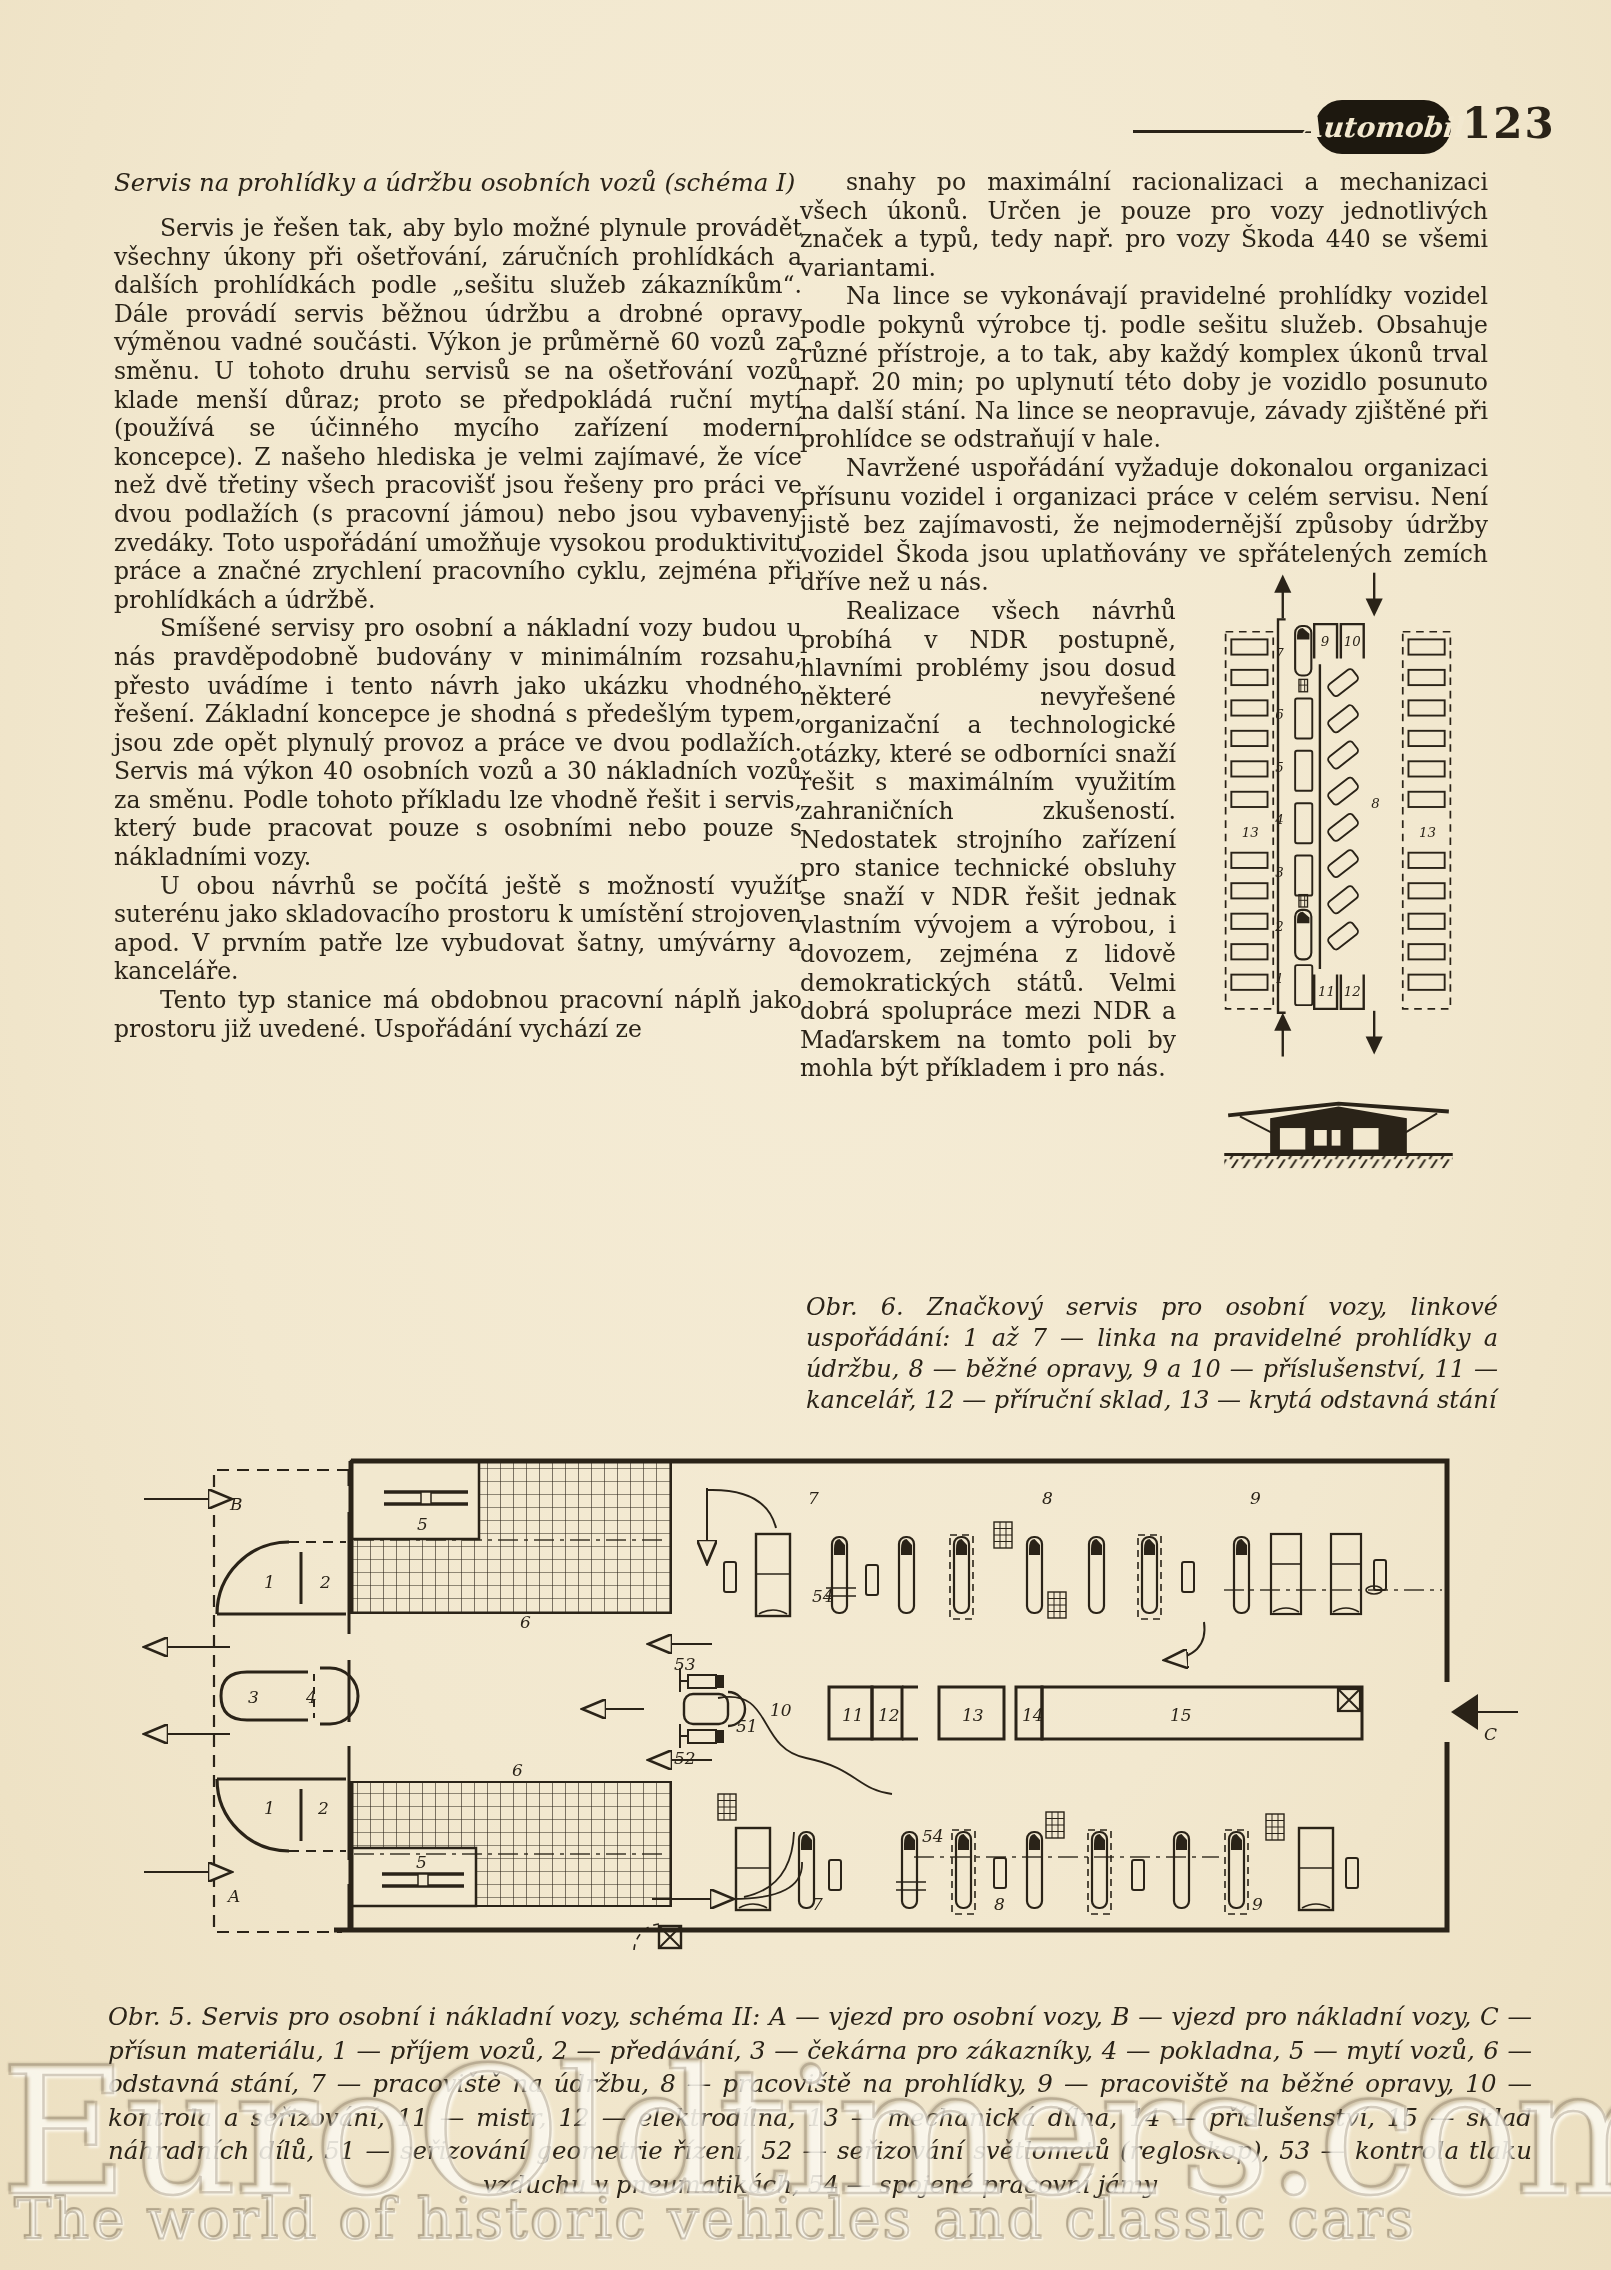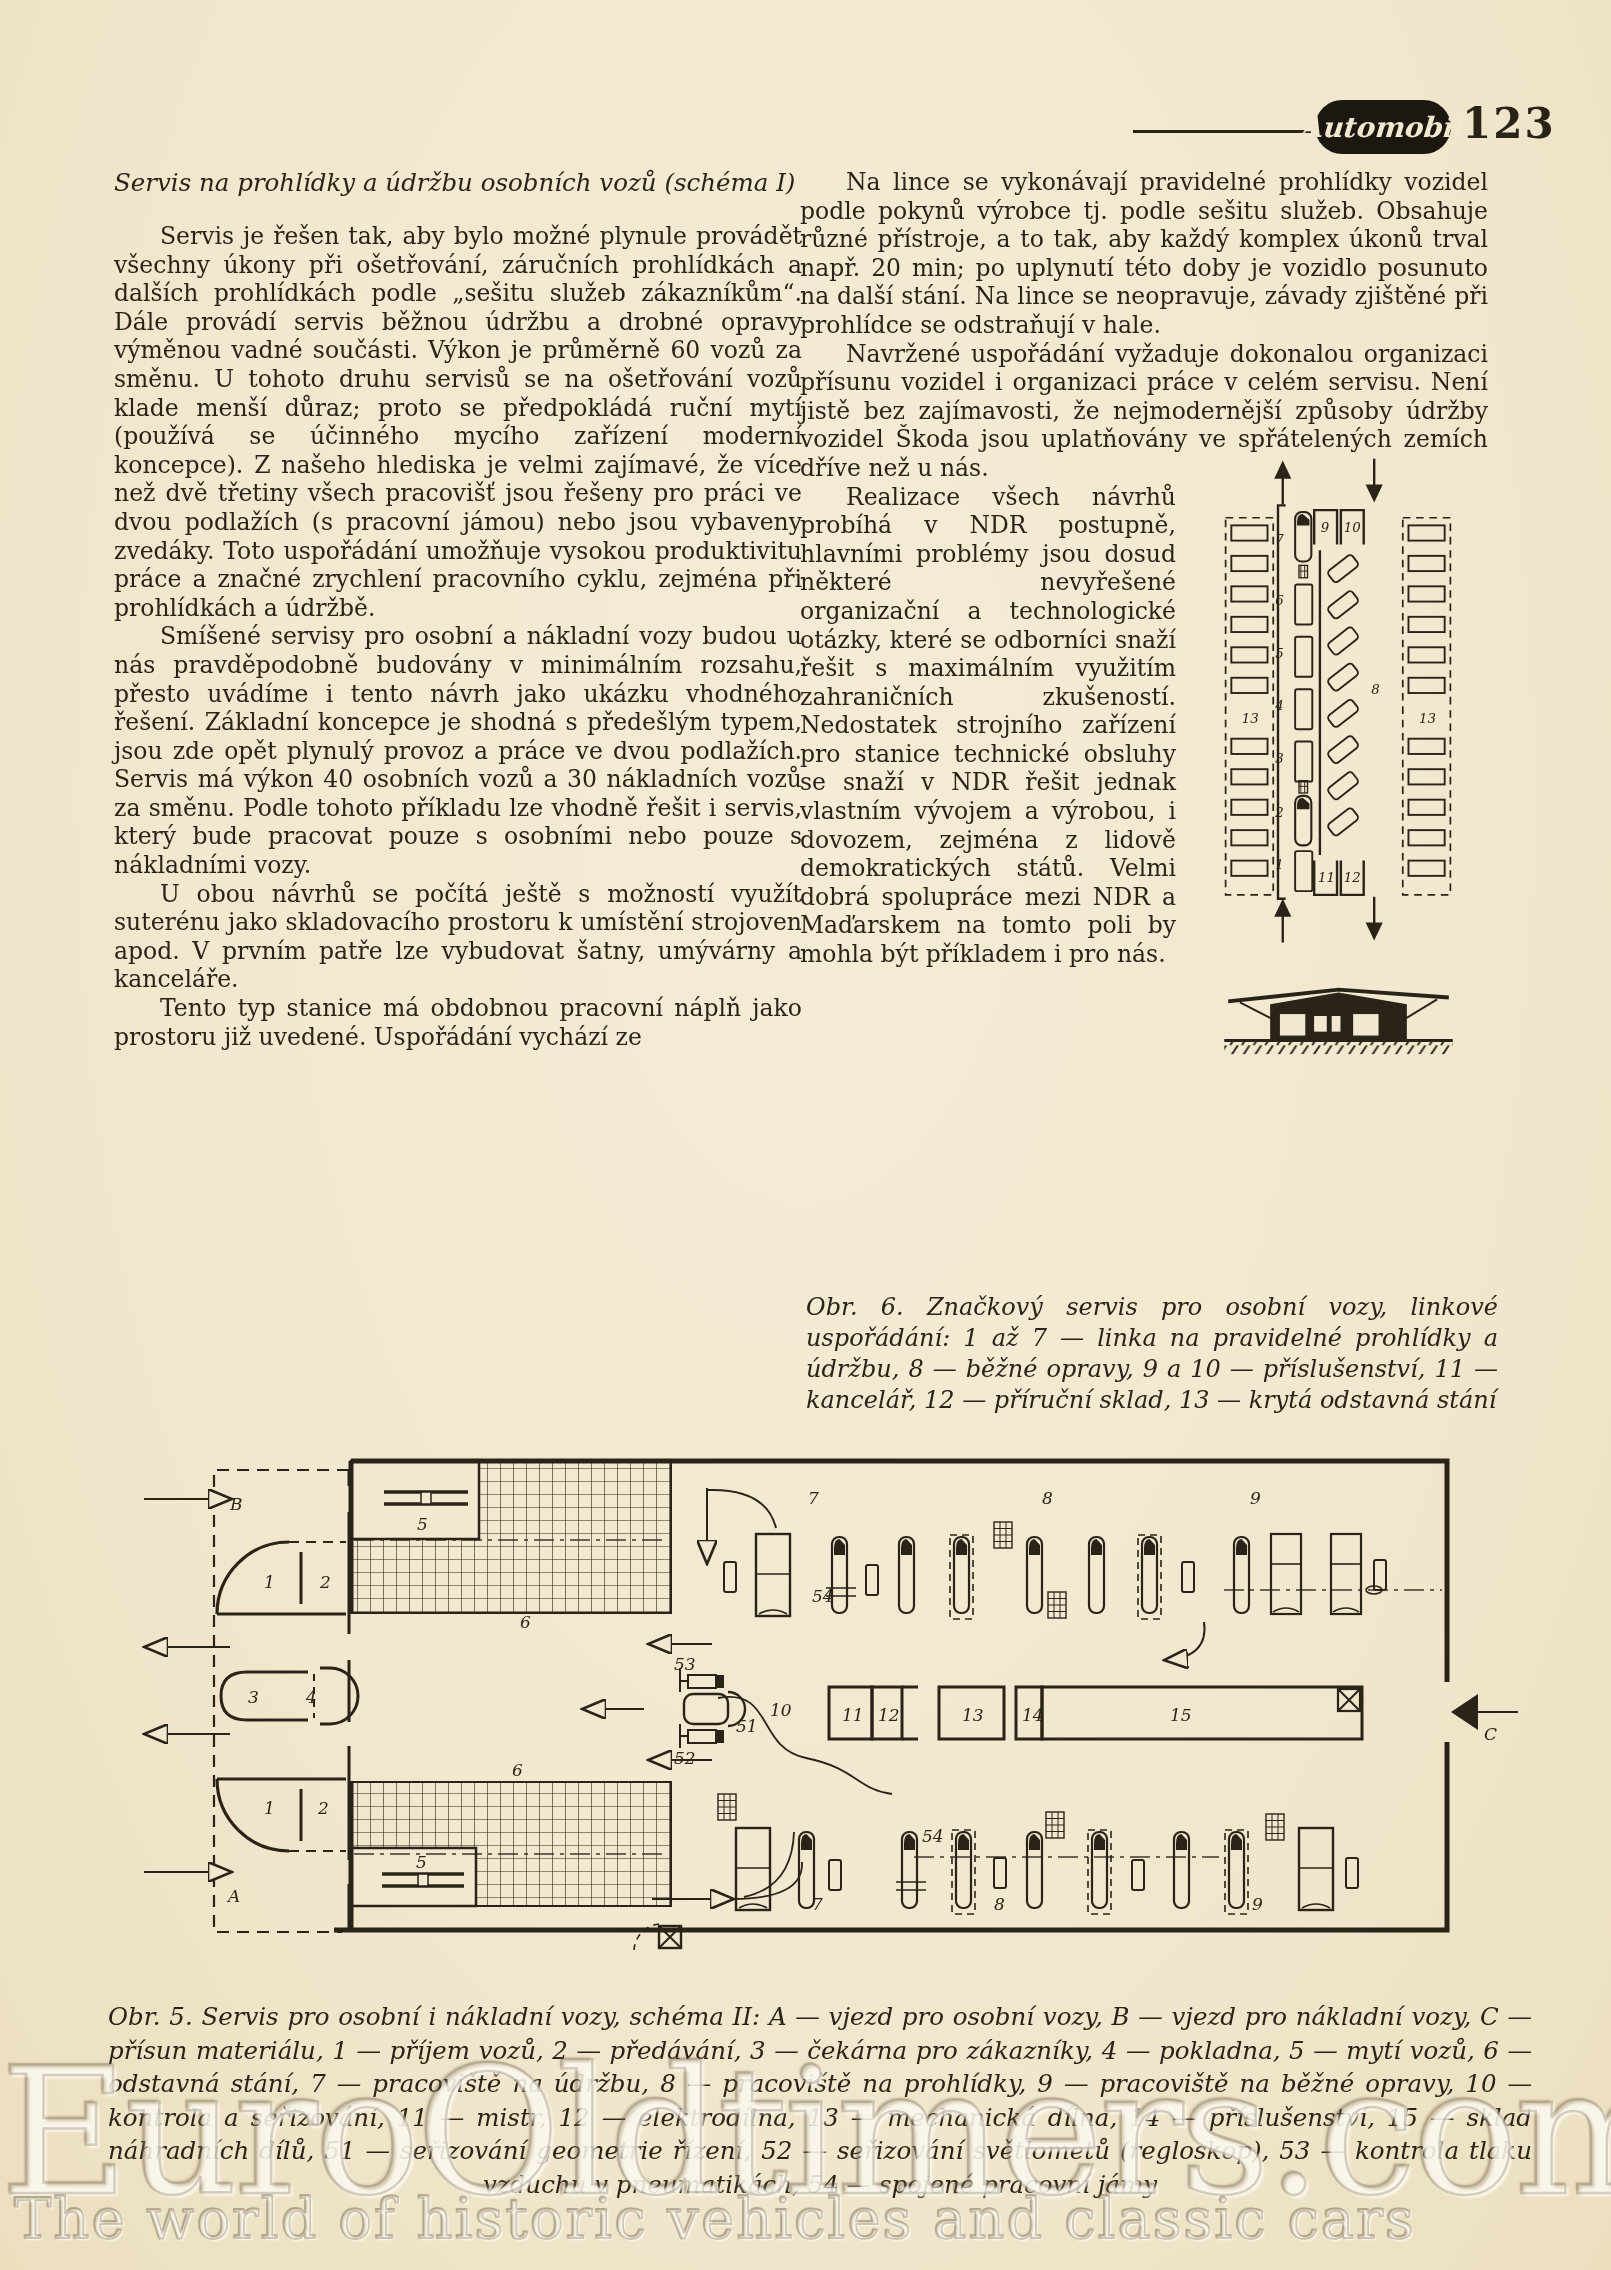--- a/index.html
+++ b/index.html
@@ -16,21 +16,21 @@
   .logo-pill span{
     color:#f2e8cf;font-style:italic;font-weight:bold;font-size:28px;letter-spacing:0px;
     transform:skewX(-6deg);
   }
   .page-num{position:absolute;left:1462px;top:99px;font-size:42px;font-weight:bold;letter-spacing:2px;text-align:right;}
   .col{position:absolute;top:168px;width:688px;}
   .col-left{left:114px;}
   .col-right{left:800px;}
   .col p{font-size:23.5px;line-height:28.6px;text-align:justify;text-indent:46px;margin:0;}
   .head{font-style:italic;font-weight:normal;font-size:24.5px;line-height:30px;margin:0;text-align:left;}
-  .h1{margin-bottom:24px;}
+  .h1{margin-bottom:16px;}
   .h2{margin:30px 0 24px 0;}
   .h3{margin:30px 0 24px 0;}
   .fig6wrap{float:right;width:300px;margin:-30px 0 0 12px;text-align:center;}
   .fig6wrap svg{display:block;margin:0 auto;}
   .fig6wrap .elev{margin-top:22px;}
   .caption6{
     position:absolute;left:800px;top:1286px;width:692px;
     font-style:italic;font-size:24px;line-height:31px;text-align:justify;margin:6px;
   }
   .fig5{position:absolute;left:84px;top:1442px;}
@@ -70,20 +70,21 @@
 
 <div class="col col-left">
   <h3 class="head h1">Servis na prohlídky a údržbu osobních vozů (schéma I)</h3>
   <p>Servis je řešen tak, aby bylo možné plynule provádět všechny úkony při ošetřování, záručních prohlídkách a dalších prohlídkách podle „sešitu služeb zákazníkům“. Dále provádí servis běžnou údržbu a drobné opravy výměnou vadné součásti. Výkon je průměrně 60 vozů za směnu. U tohoto druhu servisů se na ošetřování vozů klade menší důraz; proto se předpokládá ruční mytí (používá se účinného mycího zařízení moderní koncepce). Z našeho hlediska je velmi zajímavé, že více než dvě třetiny všech pracovišť jsou řešeny pro práci ve dvou podlažích (s pracovní jámou) nebo jsou vybaveny zvedáky. Toto uspořádání umožňuje vysokou produktivitu práce a značné zrychlení pracovního cyklu, zejména při prohlídkách a údržbě.</p>
   <p>Smíšené servisy pro osobní a nákladní vozy budou u nás pravděpodobně budovány v minimálním rozsahu, přesto uvádíme i tento návrh jako ukázku vhodného řešení. Základní koncepce je shodná s předešlým typem, jsou zde opět plynulý provoz a práce ve dvou podlažích. Servis má výkon 40 osobních vozů a 30 nákladních vozů za směnu. Podle tohoto příkladu lze vhodně řešit i servis, který bude pracovat pouze s osobními nebo pouze s nákladními vozy.</p>
   <p>U obou návrhů se počítá ještě s možností využít suterénu jako skladovacího prostoru k umístění strojoven apod. V prvním patře lze vybudovat šatny, umývárny a kanceláře.</p>
   <p>Tento typ stanice má obdobnou pracovní náplň jako prostoru již uvedené. Uspořádání vychází ze</p>
 </div>
 
 <div class="col col-right">
+  <p>snahy po maximální racionalizaci a mechanizaci všech úkonů. Určen je pouze pro vozy jednotlivých značek a typů, tedy např. pro vozy Škoda 440 se všemi variantami.</p>
   <p>Na lince se vykonávají pravidelné prohlídky vozidel podle pokynů výrobce tj. podle sešitu služeb. Obsahuje různé přístroje, a to tak, aby každý komplex úkonů trval např. 20 min; po uplynutí této doby je vozidlo posunuto na další stání. Na lince se neopravuje, závady zjištěné při prohlídce se odstraňují v hale.</p>
   <p>Navržené uspořádání vyžaduje dokonalou organizaci přísunu vozidel i organizaci práce v celém servisu. Není jistě bez zajímavosti, že nejmodernější způsoby údržby vozidel Škoda jsou uplatňovány ve spřátelených zemích dříve než u nás.</p>
 
   <div class="fig6wrap">
 
     <svg width="250" height="500" viewBox="0 0 250 525">
 
       <polygon class="fill" points="67,8 58,27 76,27"></polygon>
       <line class="ink" x1="67" y1="24" x2="67" y2="54" stroke-width="2.5"></line>
       <line class="ink" x1="163" y1="6" x2="163" y2="36" stroke-width="2.5"></line>

